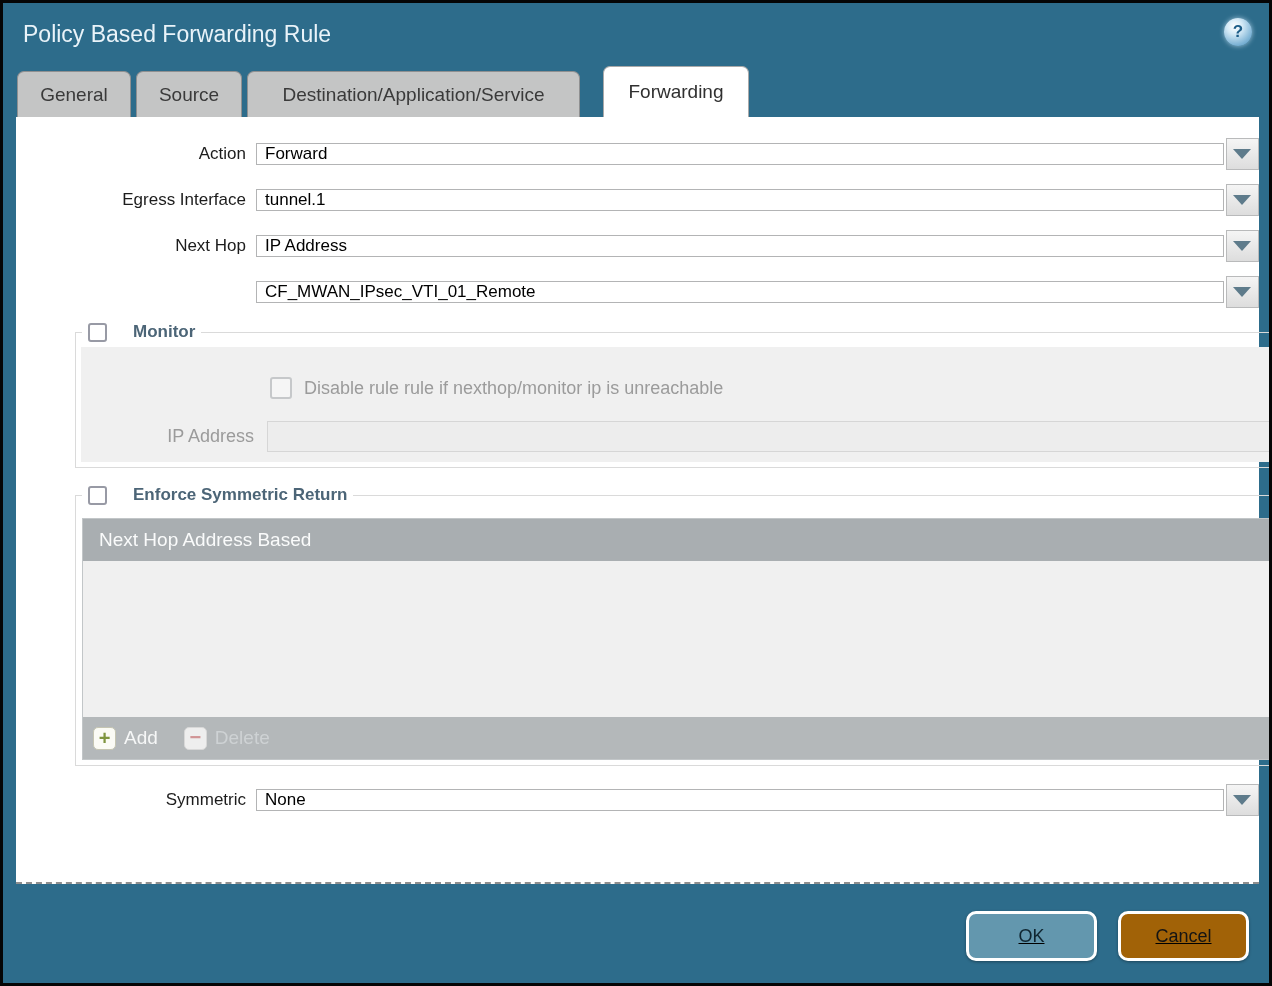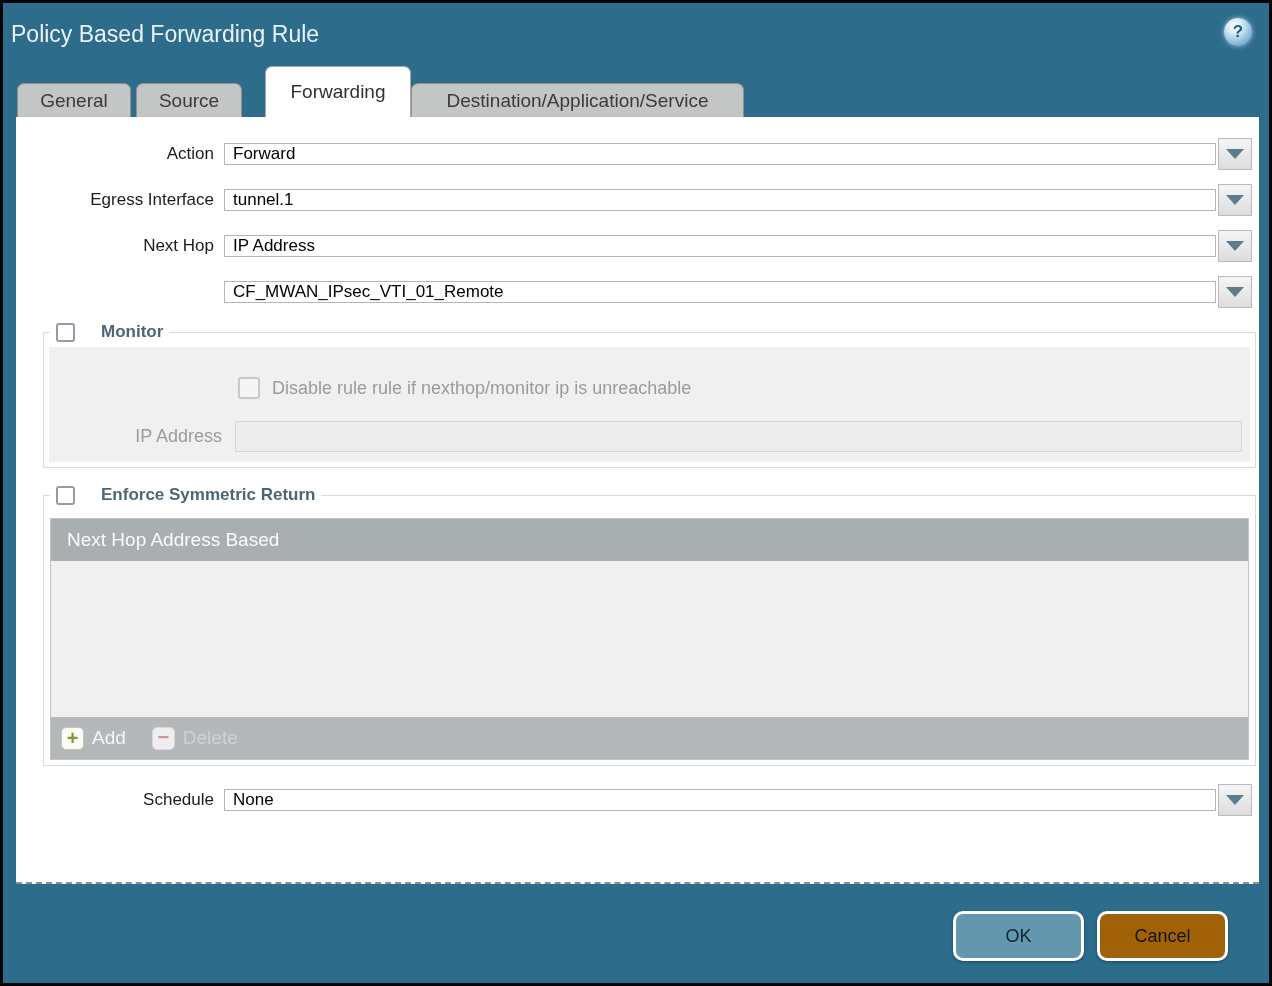--- a/index.html
+++ b/index.html
@@ -11,41 +11,41 @@
     width:1272px; height:986px;
     background:#2d6c8b;
     border:3px solid #050505;
     overflow:hidden;
   }
 
   
   .titlebar {
     height:63px;
     display:flex; align-items:center;
-    padding-left:8px;
+    padding-left:20px;
     color:#e9f3f9;
     font-size:23px;
   }
   .help-icon {
     position:absolute; top:15px; right:17px;
     width:28px; height:28px; border-radius:50%;
     background:radial-gradient(circle at 38% 30%, #ffffff 0%, #d3e9f6 30%, #7eb4d6 70%, #4b8cb3 100%);
     color:#1c5c87; font-weight:bold; font-size:17px;
     display:flex; align-items:center; justify-content:center;
     box-shadow:0 0 5px rgba(220,240,255,.65);
     cursor:pointer;
   }
 
   
   .tabs { display:flex; align-items:flex-end; margin-left:14px; height:51px; }
   .tab {
     background:#c4c5c5;
     border:1px solid #8f9091; border-bottom:none;
     border-radius:7px 7px 0 0;
-    height:34px;
+    height:46px;
     display:flex; align-items:center; justify-content:center;
     font-size:19px; color:#3a3a3a;
     margin-right:5px;
     cursor:pointer;
   }
   .tab-general  { width:114px; }
   .tab-source   { width:106px; }
   .tab-dest     { width:333px; }
   .tab-fwd      { width:146px; }
   .tab.active {
@@ -54,20 +54,21 @@
   }
 
   
   .content {
     position:relative;
     background:#ffffff;
     margin:0 10px 0 13px;
     height:767px;
     padding-top:21px;
     border-bottom:2px dashed #8f8f8f;
+    padding-left:32px;
   }
 
   .row { display:flex; align-items:center; margin-bottom:14px; }
   .lbl {
     flex:none; width:198px; text-align:right;
     font-size:17px; color:#1c1c1c;
   }
   .field {
     margin-left:10px; width:992px; height:22px;
     border:1px solid #b3b4b5; background:#fff;
@@ -155,22 +156,22 @@
     width:23px; height:23px; border-radius:5px;
     background:#eeeeee; border:1px solid #d8d8d8;
     color:#d09495; font-weight:bold; font-size:20px;
     line-height:19px; text-align:center;
   }
 
   .schedule-row { margin-top:18px; }
 
   
   .footer-btns {
-    position:absolute; bottom:22px; right:41px;
-    display:flex; gap:13px;
+    position:absolute; bottom:22px; right:20px;
+    display:flex; gap:21px;text-decoration:underline;
   }
   .btn {
     width:131px; height:50px;
     border-radius:10px; border:3px solid #ffffff;
     font-size:18px; font-family:"Liberation Sans", sans-serif;
     display:flex; align-items:center; justify-content:center;
     cursor:pointer;
     box-shadow:0 1px 3px rgba(0,0,0,.35);
   }
   .btn-ok { background:#6397ae; color:#0f2530; }
@@ -188,25 +189,25 @@
     <span>?</span>
   </div>
 
   <div class="tabs">
     <div class="tab tab-general">
       <span>General</span>
     </div>
     <div class="tab tab-source">
       <span>Source</span>
     </div>
+    <div class="tab tab-dest">
+      <span>Destination/Application/Service</span>
+    </div>
     <div class="tab tab-fwd active">
       <span>Forwarding</span>
-    </div>
-    <div class="tab tab-dest">
-      <span>Destination/Application/Service</span>
     </div>
   </div>
 
   <div class="content">
 
     <div class="row">
       <div class="lbl">Action</div>
       <input class="field" value="Forward" style="">
       <div class="ddbtn">
         <div class="arrow"></div>
@@ -271,21 +272,21 @@
           </div>
           <div class="tbtn del">
             <div class="icon-minus">−</div>
             <span>Delete</span>
           </div>
         </div>
       </div>
     </fieldset>
 
     <div class="row schedule-row">
-      <div class="lbl">Schedule</div>
+      <div class="lbl">Symmetric</div>
       <input class="field" value="None" style="">
       <div class="ddbtn">
         <div class="arrow"></div>
       </div>
     </div>
 
   </div>
 
   <div class="footer-btns">
     <div class="btn btn-ok">OK</div>

